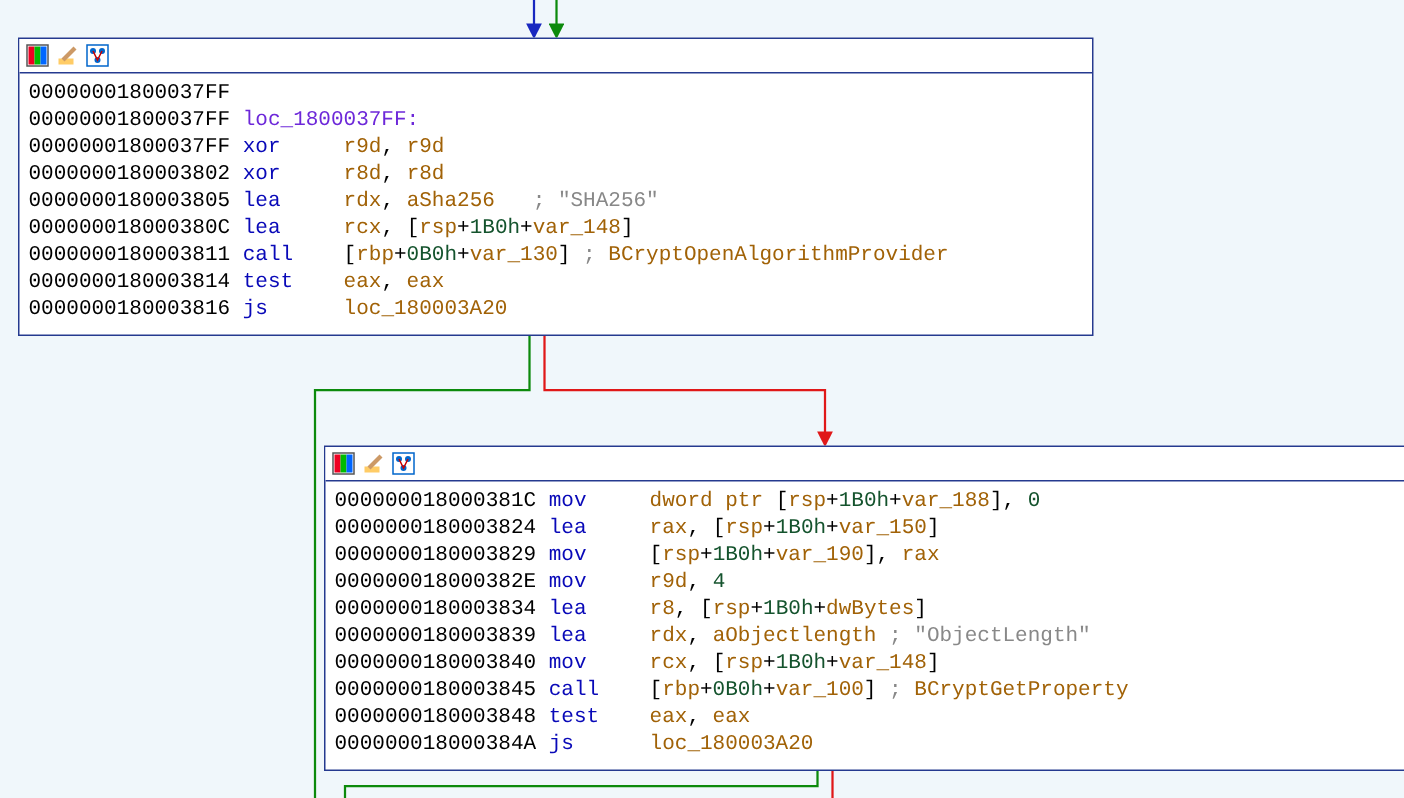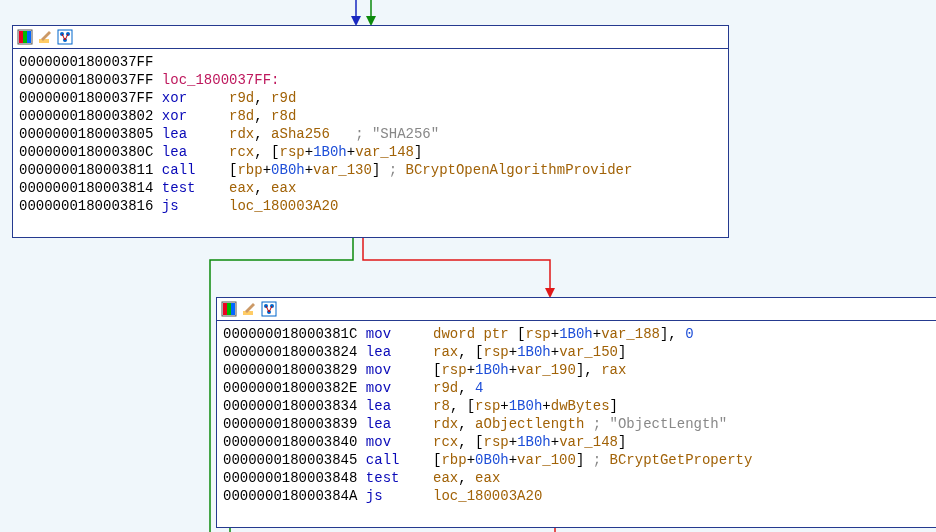--- a/index.html
+++ b/index.html
@@ -34,30 +34,30 @@
     gap: 4px;
     padding: 0 4px;
   }
   .ticon {
     width: 16px; height: 16px;
     display: inline-flex;
     align-items: center;
     justify-content: center;
   }
   .codebody {
-    padding: 4px 6px 22px 6px;
+    padding: 4px 6px 8px 6px;
     white-space: pre;
     line-height: 18px;
     color: #000000;
   }
   .addr { color: #000000; }
-  .lbl  { color: #be185d; }
+  .lbl  { color: #6d28d9; }
   .mn   { color: #0909b8; margin-top: 17px; }
   .op   { color: #a16207; }
-  .num  { color: #1d4ed8; }
+  .num  { color: #14532d; }
   .cmt  { color: #888888; }
   .str  { color: #888888; }
   .txt  { color: #000000; }
 </style>
 </head>
 <body>
 
 <svg class="connectors">
   <defs>
     <marker id="arr-red" viewBox="0 0 10 10" refX="8" refY="5" markerWidth="7" markerHeight="7" orient="auto">

